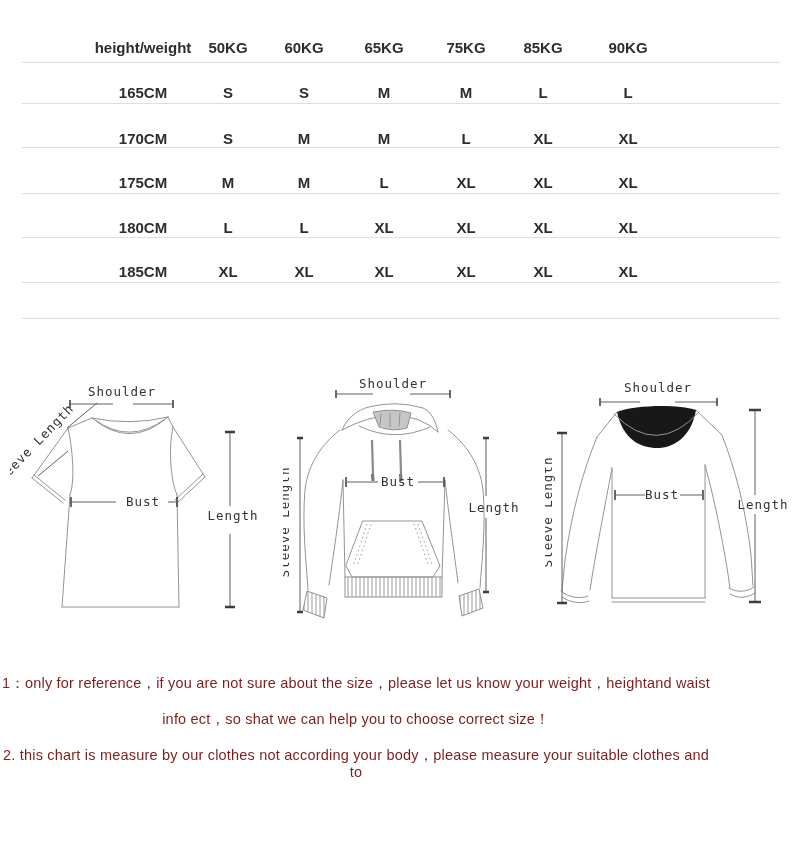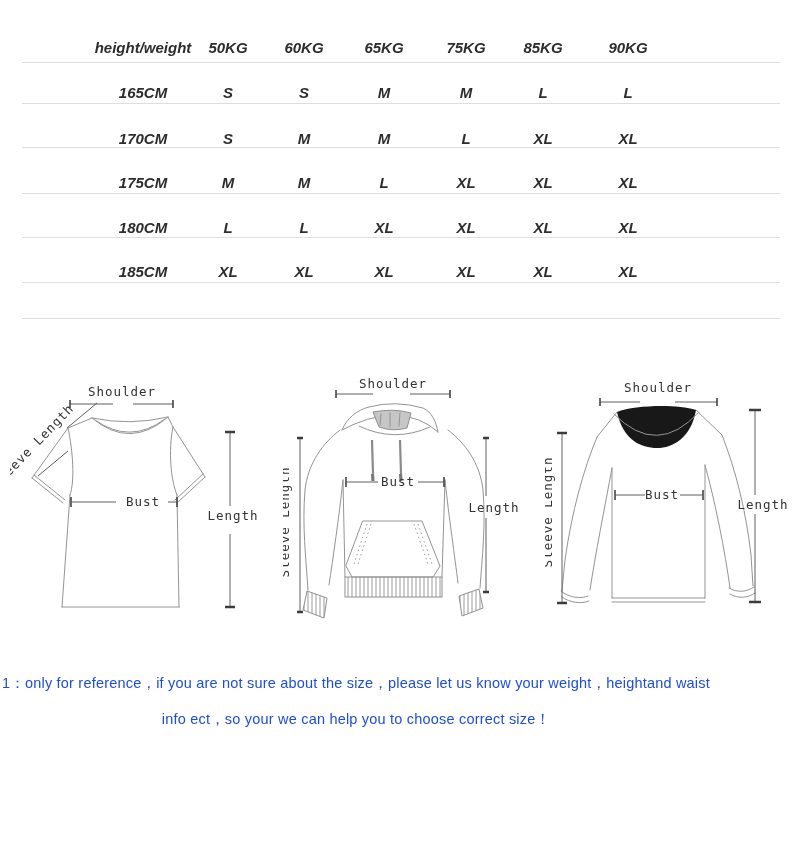--- a/index.html
+++ b/index.html
@@ -1,20 +1,20 @@
 <!DOCTYPE html>
 <html><head>
 <meta charset="utf-8">
 <style>
   html,body{margin:0;padding:0;background:#fff;}
   body{width:800px;height:844px;font-family:"Liberation Sans",sans-serif;}
   .canvas{position:relative;width:800px;height:844px;background:#ffffff;overflow:hidden;}
 
   
-  .size-table{position:absolute;left:0;top:0;width:800px;height:335px;font-style:italic;}
+  .size-table{position:absolute;left:0;top:0;width:800px;height:335px;}
   .hline{position:absolute;left:22px;width:758px;height:1px;background:#dedede;}
   .hl-1{top:62px}.hl-2{top:103px}.hl-3{top:147px}.hl-4{top:193px}
   .hl-5{top:237px}.hl-6{top:282px}.hl-7{top:318px}
 
   .trow{position:absolute;left:0;width:800px;height:20px;}
   .trow-h{top:38px}.trow-1{top:83px}.trow-2{top:129px}.trow-3{top:173px}
   .trow-4{top:218px}.trow-5{top:262px}
 
   .tcell{position:absolute;transform:translateX(-50%);font-size:15px;font-weight:700;
          color:#2d2d2d;line-height:20px;white-space:nowrap;}
@@ -34,21 +34,21 @@
   .sketch{stroke:#949494;fill:none;stroke-width:1;stroke-linecap:round;stroke-linejoin:round;}
   .measure{stroke:#5f5f5f;fill:none;stroke-width:1;}
   .tick{stroke:#444;stroke-width:1.6;}
   .cap{stroke:#3c3c3c;stroke-width:2.4;}
   .dlabel{font-family:"DejaVu Sans Mono",monospace;font-size:12.5px;letter-spacing:1px;
           fill:#333;stroke:none;}
   .stitch{stroke:#9a9a9a;stroke-width:1;stroke-dasharray:1.5 3;fill:none;}
 
   
   .note{position:absolute;left:0;width:712px;text-align:center;font-size:14.5px;
-        color:#1d4ed8;line-height:17px;letter-spacing:.2px;}
+        color:#7f1d1d;line-height:17px;letter-spacing:.2px;}
   .note-1{top:675px}.note-2{top:711px}.note-3{top:747px}.note-4{top:782px}
 </style>
 </head>
 <body>
 
 <div class="canvas">
 
   <div class="size-table">
 
     <div class="trow trow-h">
@@ -226,15 +226,16 @@
     <path class="measure" d="M17,87 L17,257"></path>
     <path class="cap" d="M12,87 L22,87 M12,257 L22,257"></path>
     <text class="dlabel" x="7" y="166" text-anchor="middle" transform="rotate(-90 7 166)">Sleeve Length</text>
 
     <path class="measure" d="M210,64 L210,149 M210,168 L210,256"></path>
     <path class="cap" d="M204,64 L216,64 M204,256 L216,256"></path>
     <text class="dlabel" x="218" y="163" text-anchor="middle">Length</text>
   </svg>
 
   <div class="note note-1">1：only for reference，if you are not sure about the size，please let us know your weight，heightand waist</div>
-  <div class="note note-2">info ect，so your we can help you to choose correct size！</div>
+  <div class="note note-2">info ect，so shat we can help you to choose correct size！</div>
+  <div class="note note-3">2. this chart is measure by our clothes not according your body，please measure your suitable clothes and to</div>
 
 </div>
 
 </body></html>

